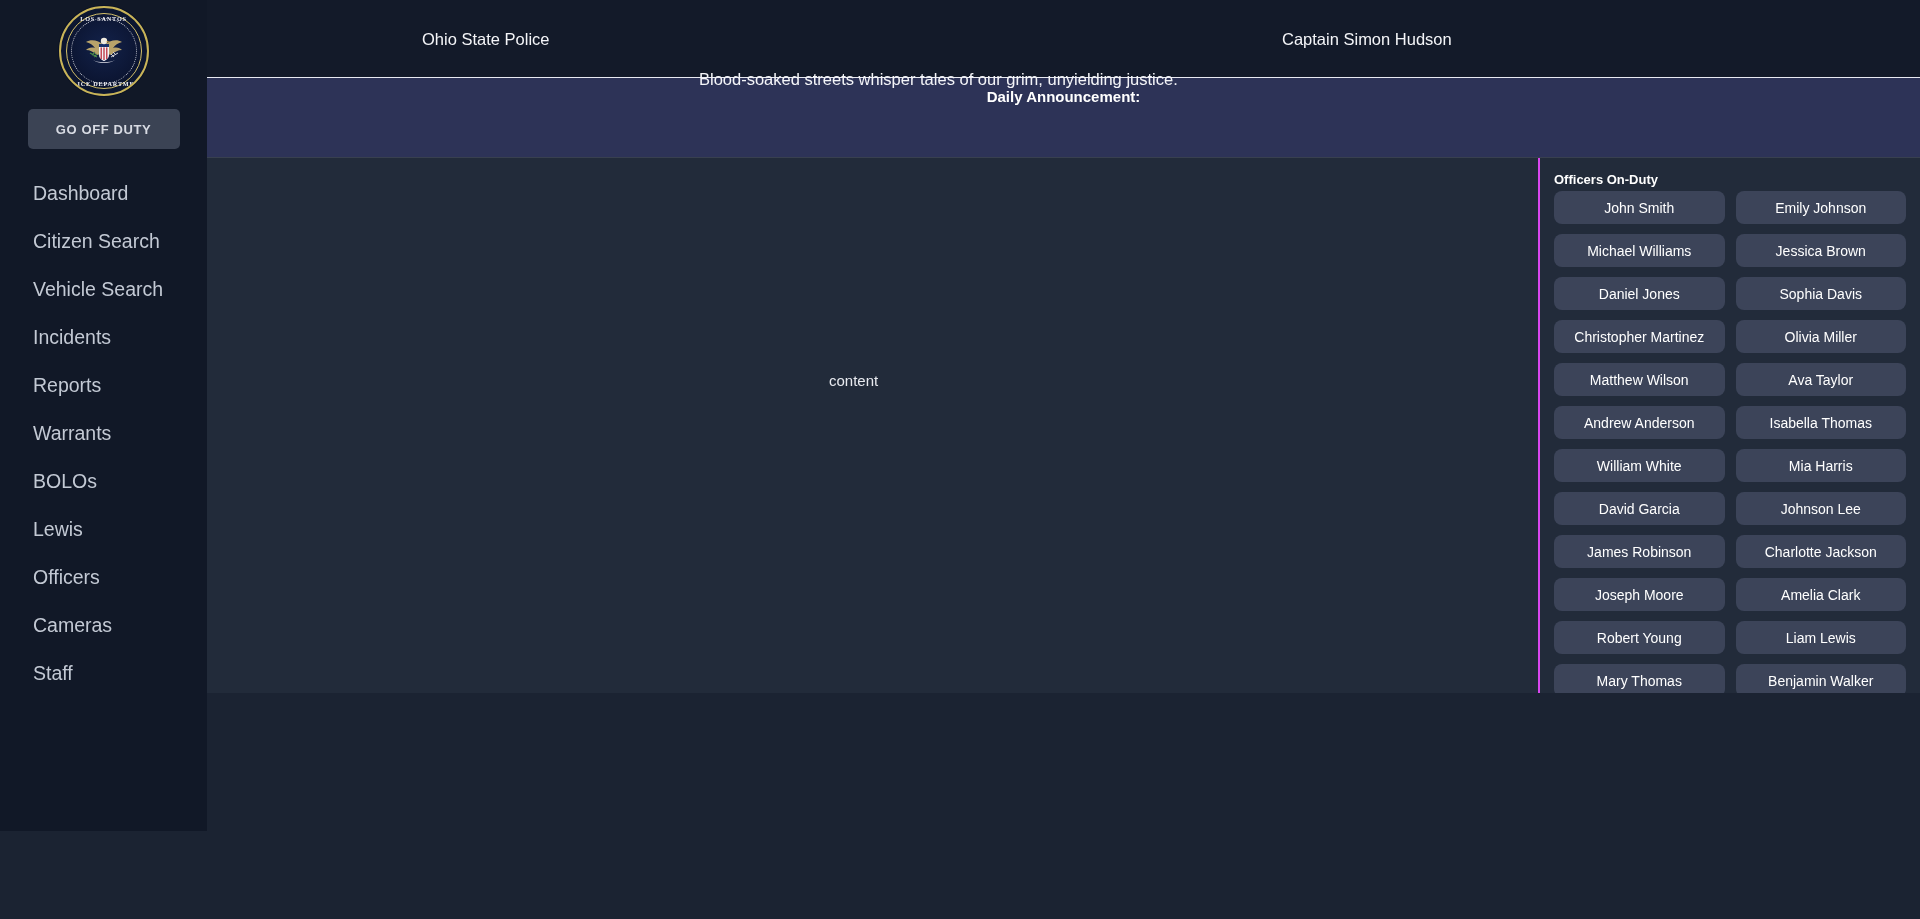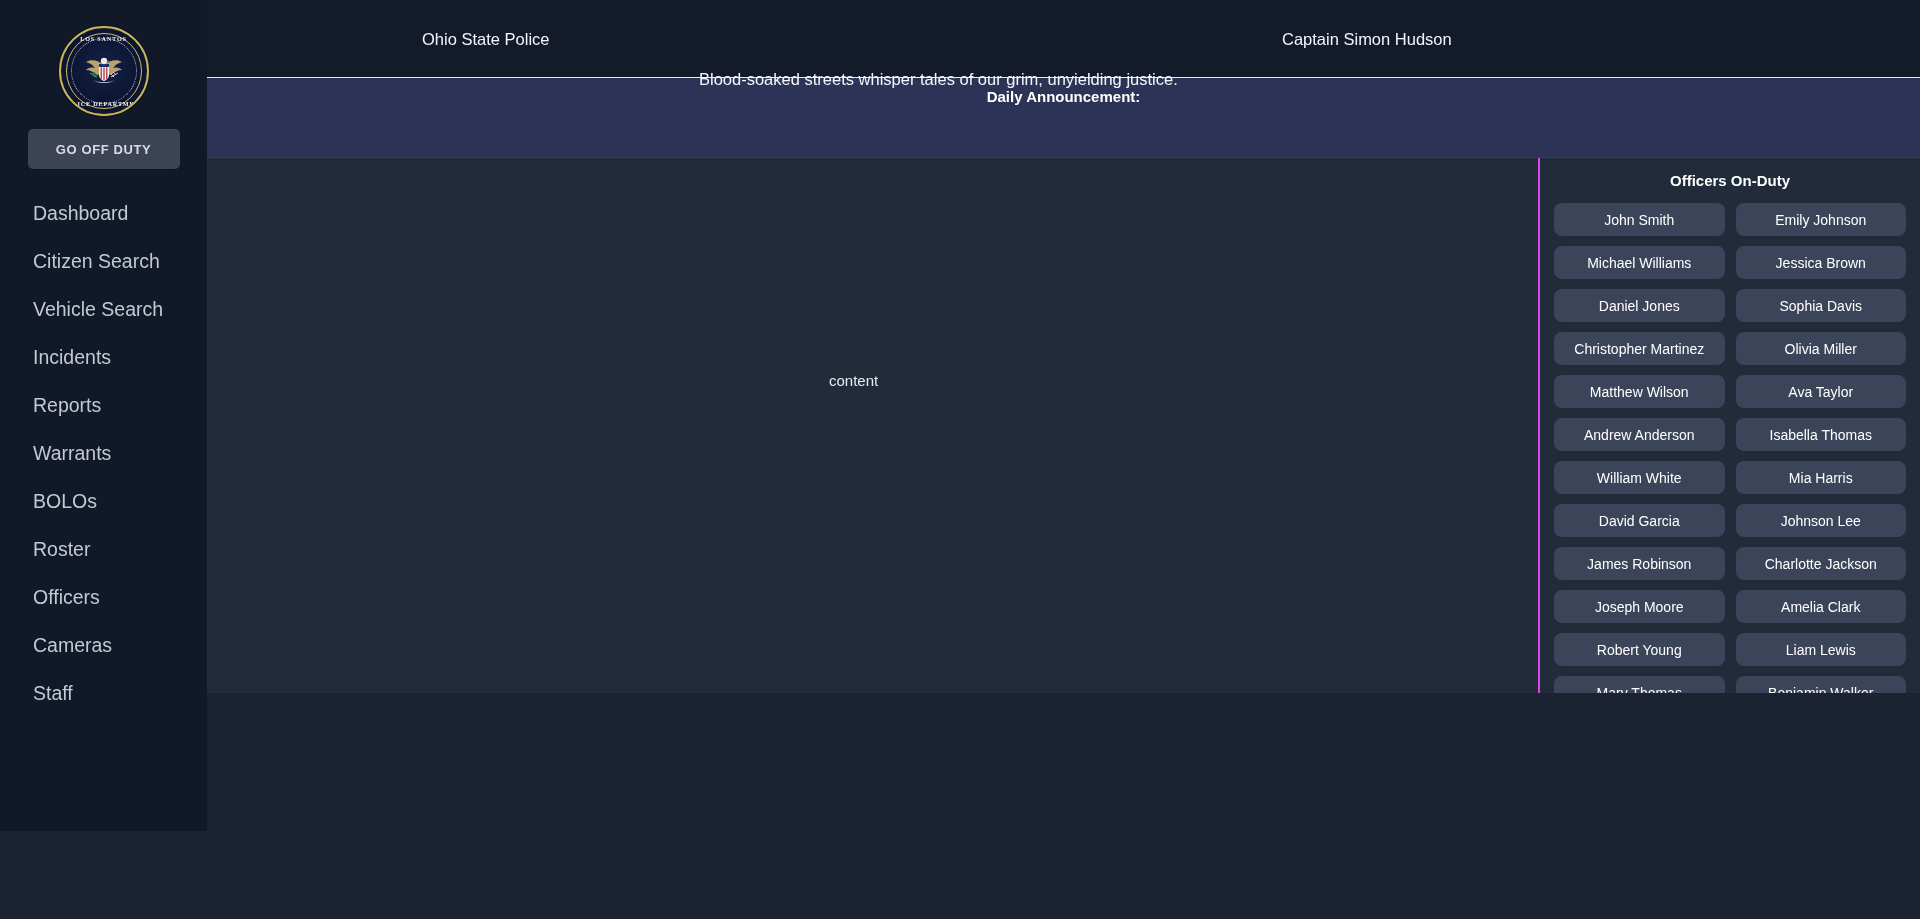--- a/index.html
+++ b/index.html
@@ -23,21 +23,21 @@
 
   
   .sidebar {
     width: 207px;
     min-width: 207px;
     height: 831px;
     background: #111827;
     display: flex;
     flex-direction: column;
     align-items: center;
-    padding-top: 24px;
+    padding-top: 4px;
     position: relative;
     z-index: 5;
   }
 
   .logo-wrap {
     width: 92px;
     height: 92px;
     margin-top: 1px;
     margin-bottom: 12px;
     display: flex;
@@ -188,25 +188,25 @@
   }
 
   
   .officers-pane {
     width: 380px;
     min-width: 380px;
     padding: 14px 14px 0 14px;
     overflow: hidden;
   }
   .officers-title {
-    text-align: center;
+    text-align: left;
     color: #ffffff;
-    font-size: 15px;
+    font-size: 13px;
     font-weight: bold;
-    margin-bottom: 14px;
+    margin-bottom: 4px;
   }
   .officers-grid {
     display: grid;
     grid-template-columns: 1fr 1fr;
     gap: 10px 11px;
   }
   .officer-btn {
     height: 33px;
     background: #3c4459;
     color: #ffffff;
@@ -260,21 +260,21 @@
     <button class="duty-btn">GO OFF DUTY</button>
 
     <nav class="nav">
       <a class="nav-item" href="#">Dashboard</a>
       <a class="nav-item" href="#">Citizen Search</a>
       <a class="nav-item" href="#">Vehicle Search</a>
       <a class="nav-item" href="#">Incidents</a>
       <a class="nav-item" href="#">Reports</a>
       <a class="nav-item" href="#">Warrants</a>
       <a class="nav-item" href="#">BOLOs</a>
-      <a class="nav-item" href="#">Roster</a>
+      <a class="nav-item" href="#">Lewis</a>
       <a class="nav-item" href="#">Officers</a>
       <a class="nav-item" href="#">Cameras</a>
       <a class="nav-item" href="#">Staff</a>
     </nav>
   </aside>
 
   <div class="right">
 
     <header class="topbar">
       <span class="topbar-dept">Ohio State Police</span>

